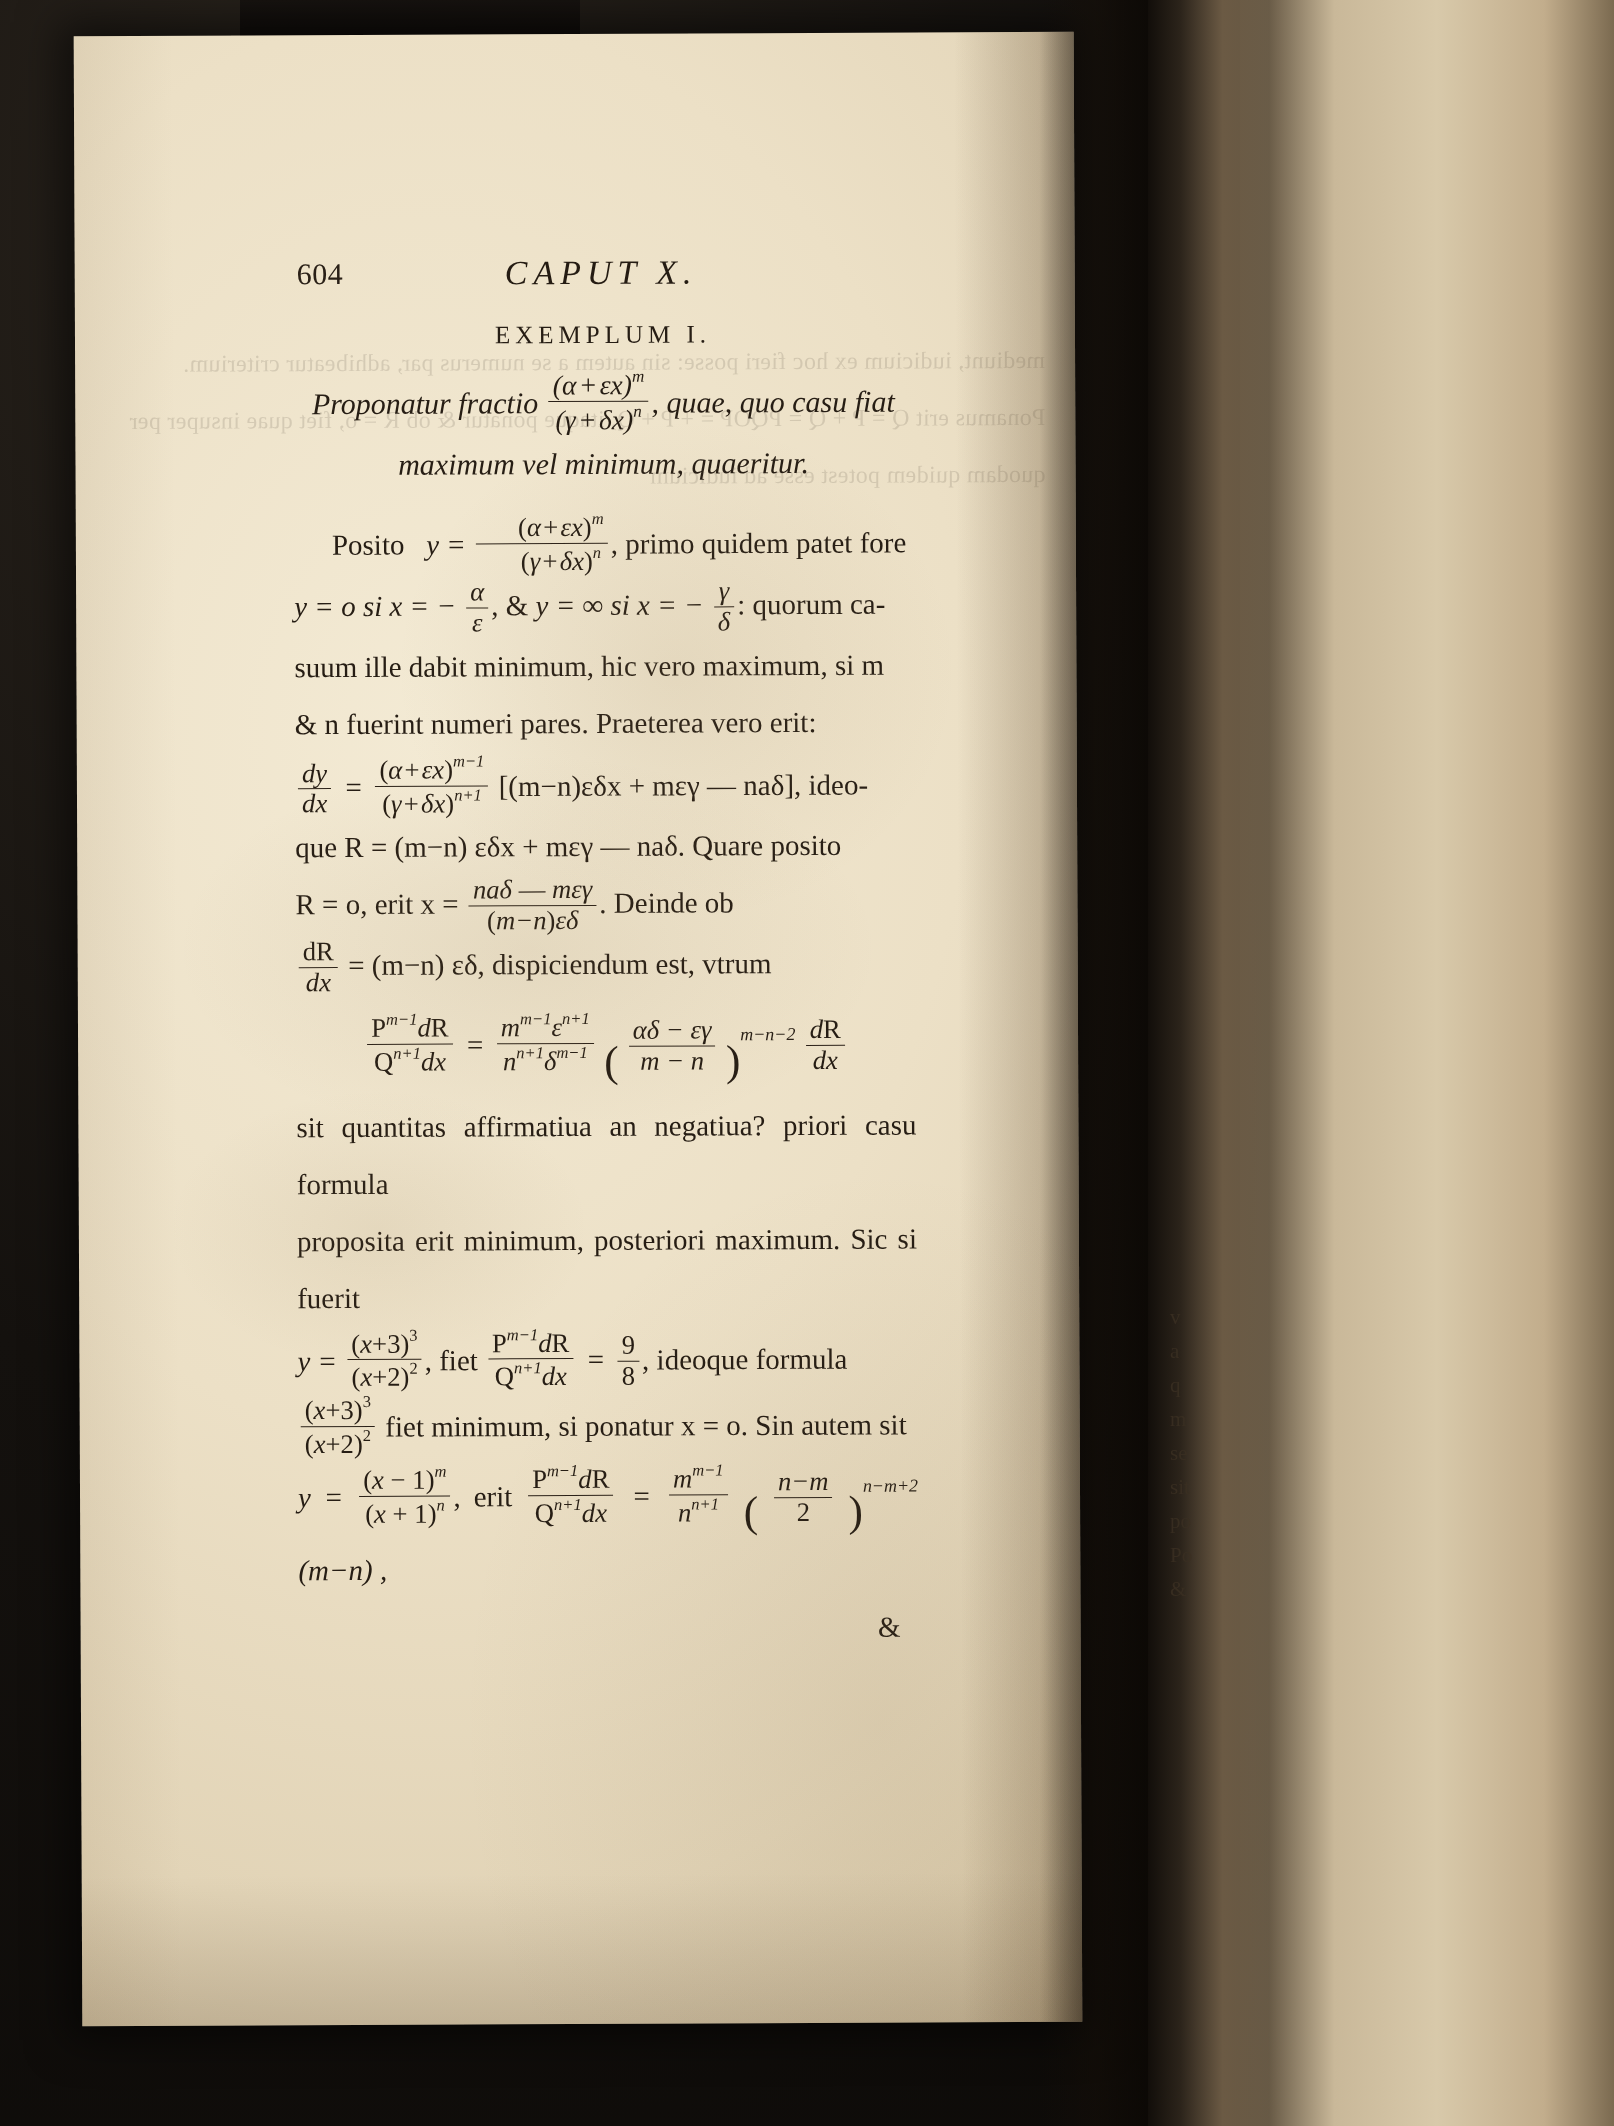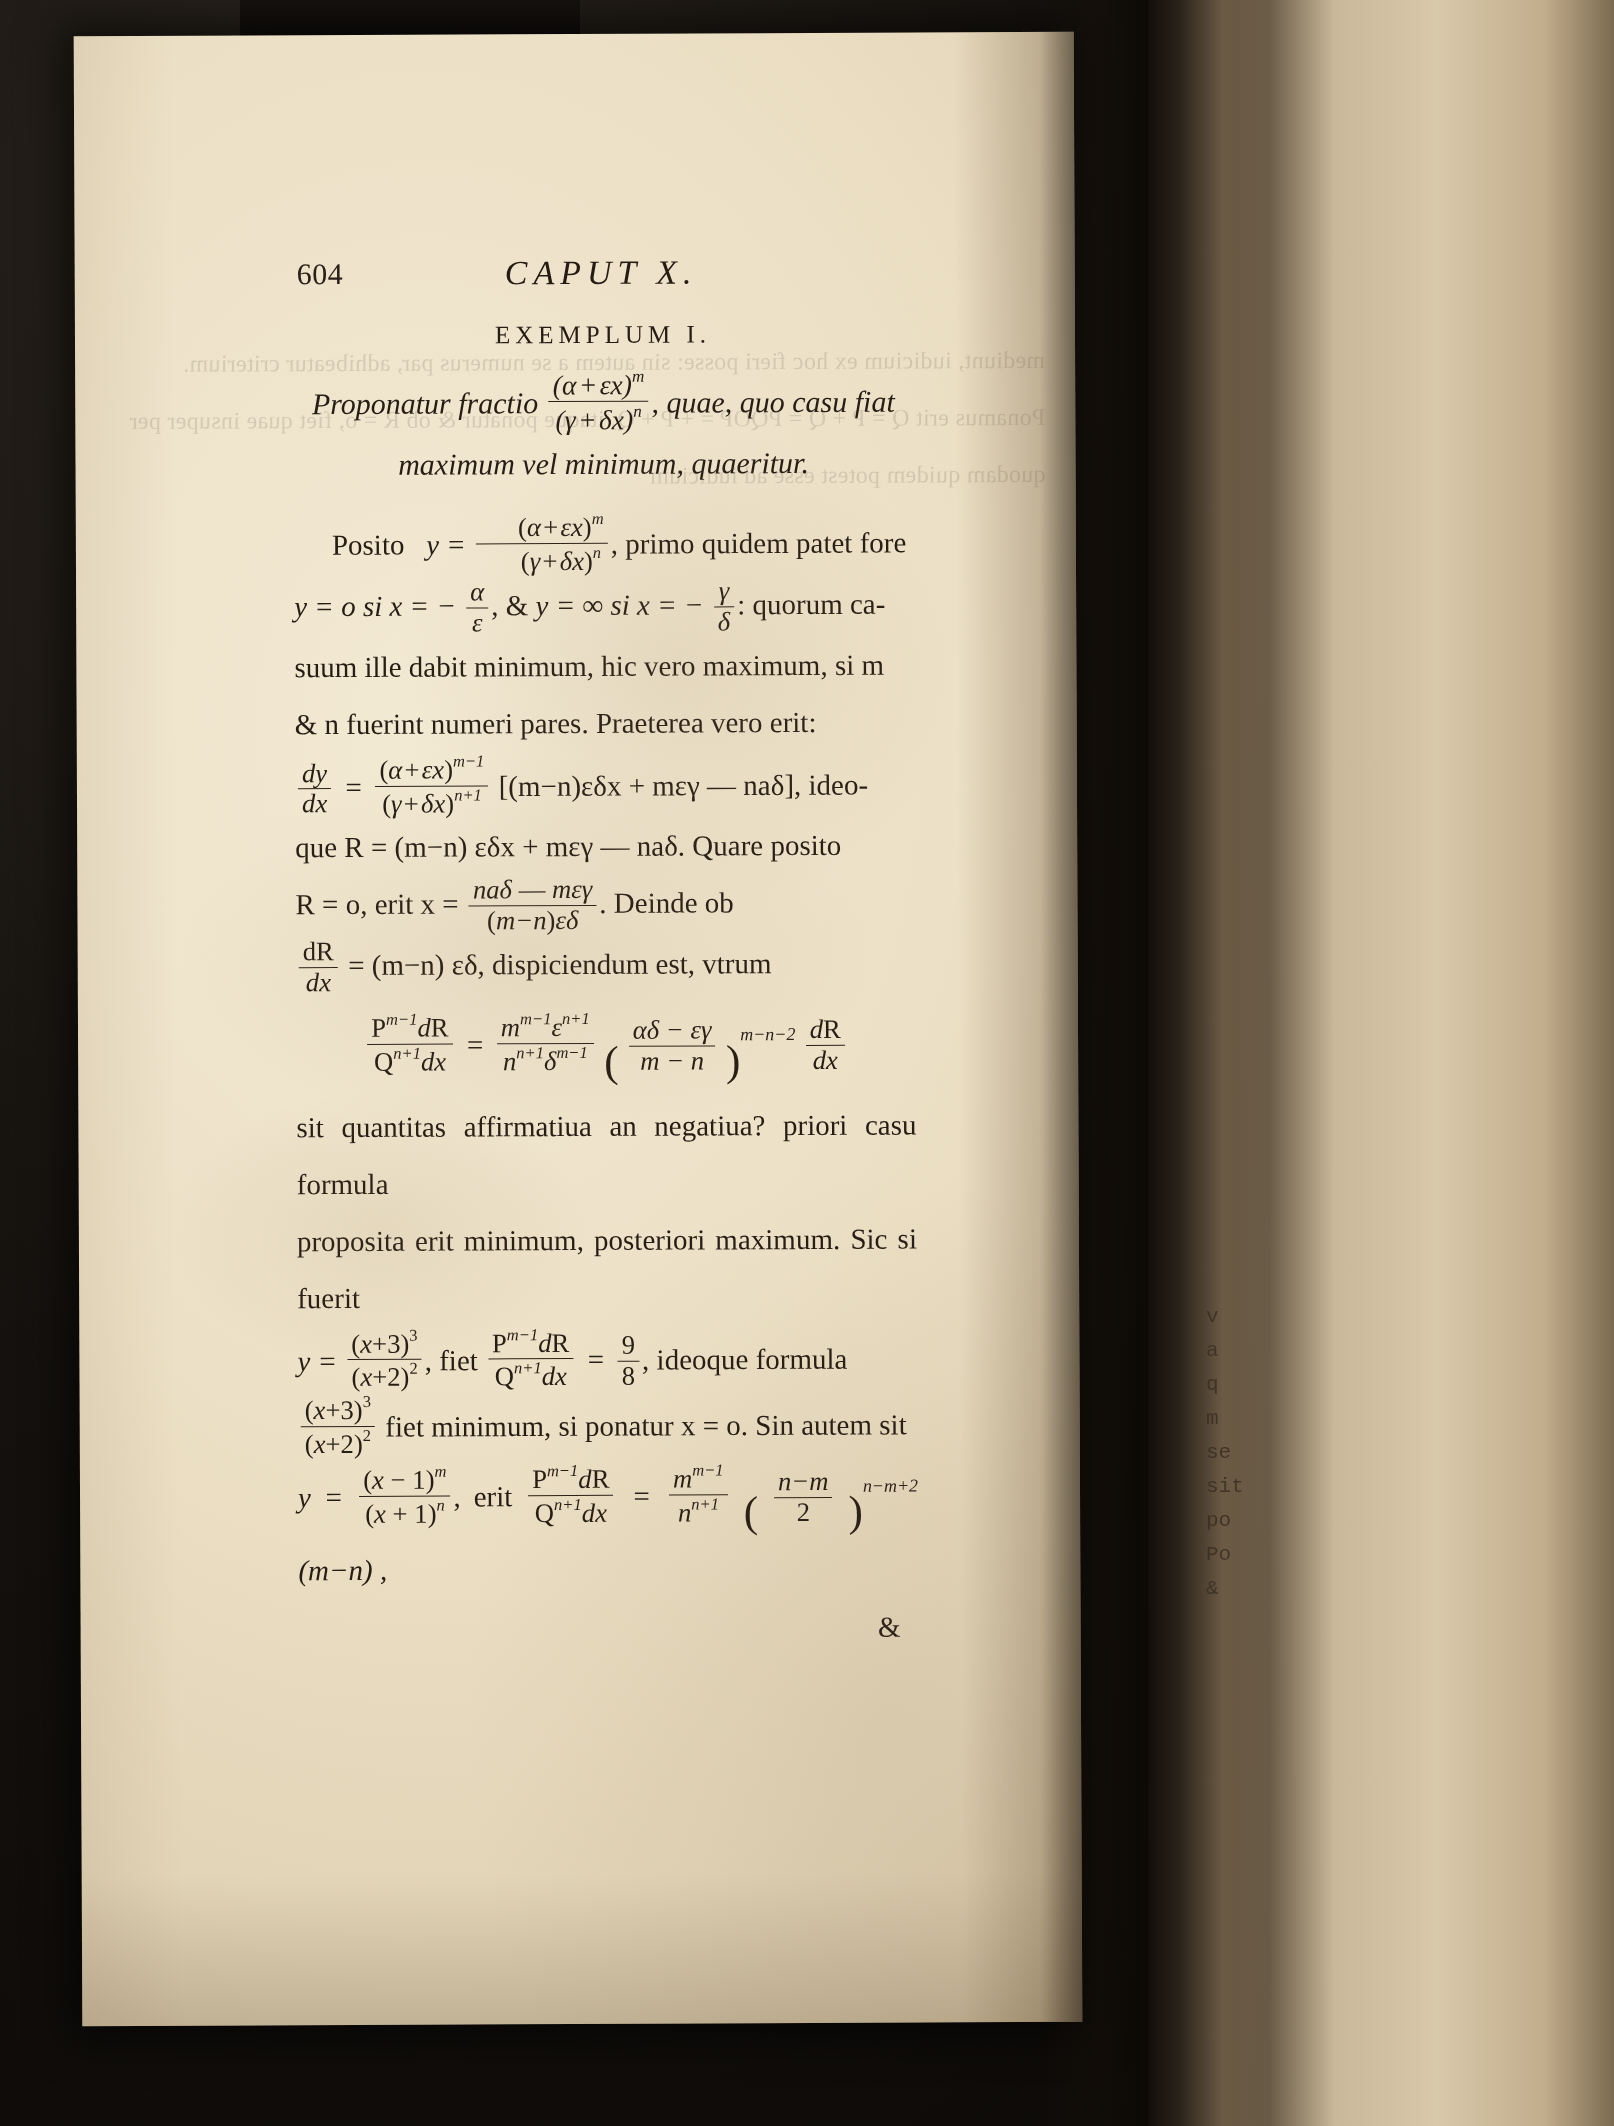--- a/index.html
+++ b/index.html
@@ -51,26 +51,25 @@
     height: 2126px;
     background: linear-gradient(to right,
       #120e0a 0%, #2c241b 7%, #6b5a44 16%,
       #a8927195 26%, #c9b899 40%, #d8c9aa 62%, #c2ad8c 85%, #7b6a50 100%);
   }
   .right-page .rp-text {
     position: absolute;
     top: 1300px;
     left: 22px;
     width: 120px;
-    font-family: Liberation Mono, monospace;
+    font-family: Liberation Serif, serif;
     font-size: 21px;
     line-height: 34px;
     color: #3a2f22;
     opacity: 0.85;
-    margin-left: 36px;
   }
 
   .top-spine {
     position: absolute;
     top: 0;
     left: 240px;
     width: 340px;
     height: 58px;
     background: linear-gradient(to bottom, #171310 0%, #0d0a08 100%);
   }

